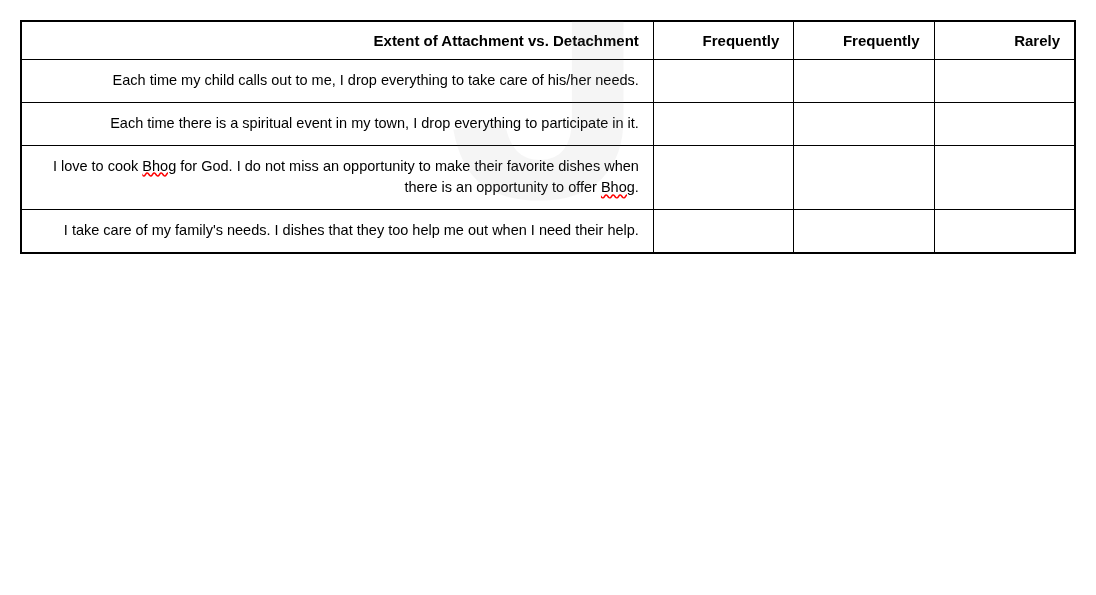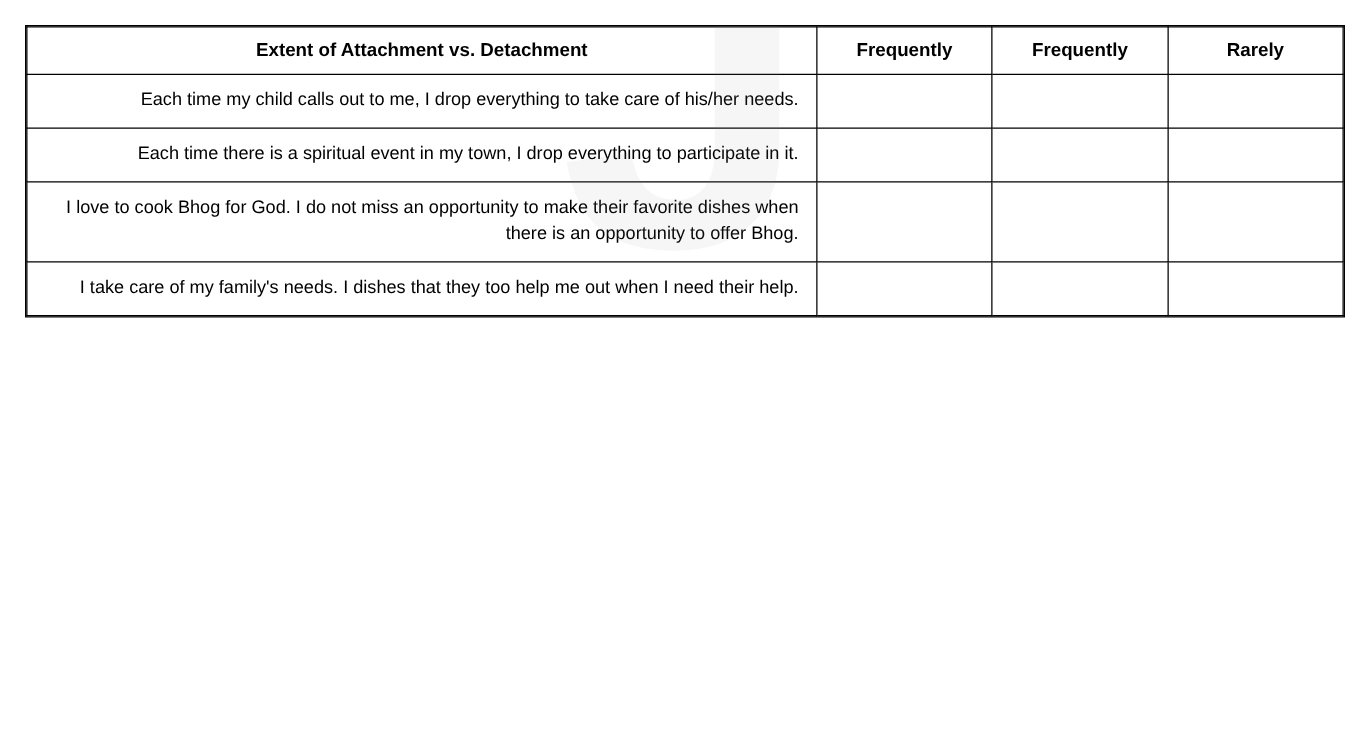--- a/index.html
+++ b/index.html
@@ -35,21 +35,21 @@
     }
 
     th, td {
       border: 1.5px solid #000000;
       padding: 10px 14px;
       vertical-align: middle;
     }
 
     thead th {
       font-weight: bold;
-      text-align: center;
+      text-align: right;
       background: #ffffff;
       font-size: 15px;
     }
 
     thead th:first-child {
       width: 60%;
       margin-left: 28px;
     }
 
     thead th:not(:first-child) {
@@ -61,20 +61,21 @@
       vertical-align: top;
       line-height: 1.5;
       font-size: 14.5px;
     }
 
     tbody td:not(:first-child) {
       background: #ffffff;
     }
 
     .underline-red {
+      text-decoration: underline;
       text-decoration-color: red;
       text-decoration-style: wavy;
       margin-top: 20px;
     }
 
     
     .watermark {
       position: absolute;
       top: 0;
       left: 0;

